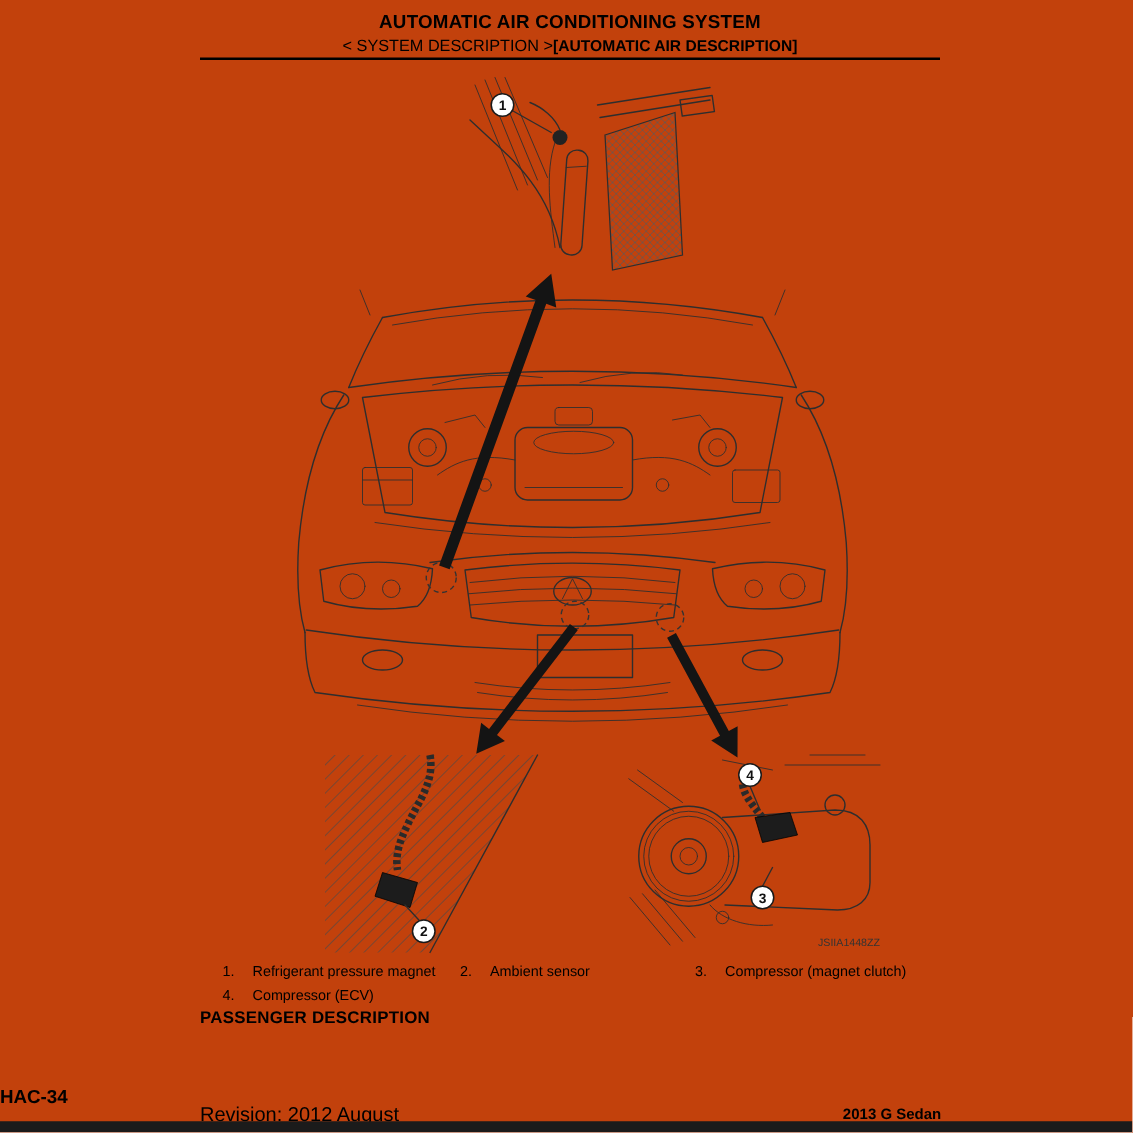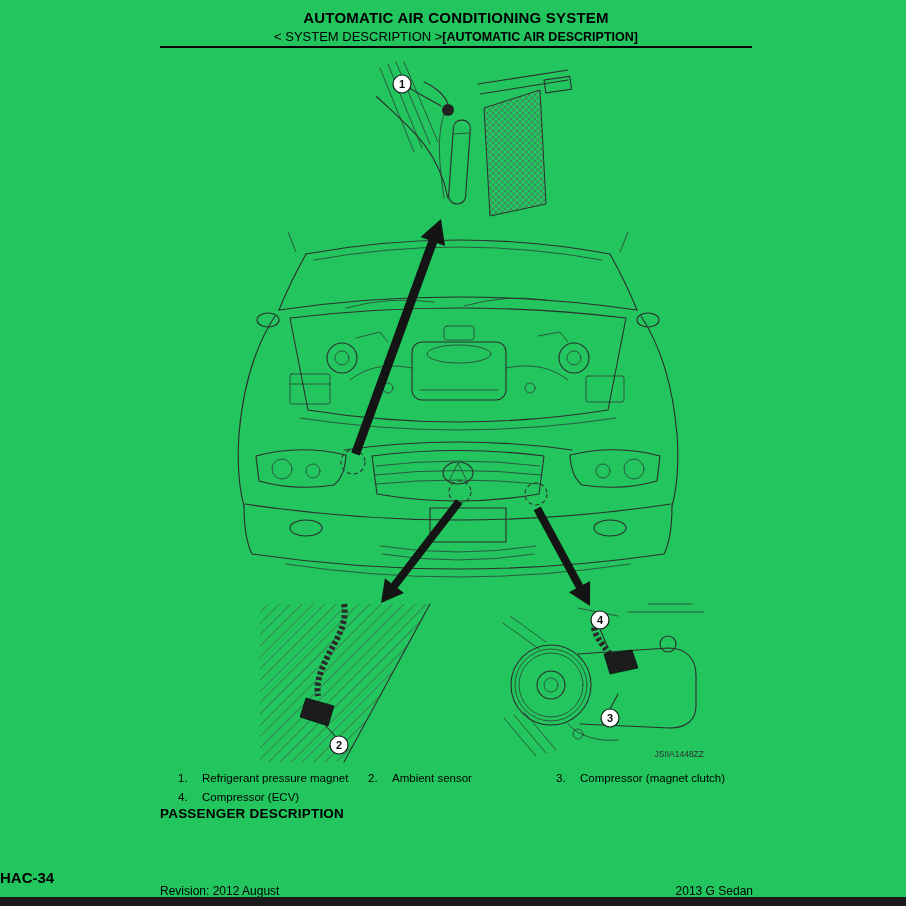--- a/index.html
+++ b/index.html
@@ -1,18 +1,18 @@
 <!DOCTYPE html>
 <html><head>
 <meta charset="utf-8">
 <style>
   * { margin:0; padding:0; box-sizing:border-box; }
   html, body { background:#ffffff; }
   .page {
-    position:relative; width:906px; height:906px; background:#22c55e;
+    position:relative; width:906px; height:906px; background:#c2410c;
     font-family:"Liberation Sans","DejaVu Sans",sans-serif; color:#000;
     overflow:hidden; margin:0 auto;
   }
   .header-title { position:absolute; top:9px; left:160px; width:592px; text-align:center;
     font-size:15px; font-weight:bold; letter-spacing:0.2px; }
   .header-row { position:absolute; top:29px; left:160px; width:592px;
     display:flex; justify-content:center; align-items:baseline; }
   .breadcrumb { font-size:13px; }
   .section-tag { font-size:12.5px; font-weight:bold; }
   .rule { position:absolute; top:46px; left:160px; width:592px; height:2px; background:#000; }
@@ -30,22 +30,22 @@
   .figure svg .figcode { font:8.5px "Liberation Sans","DejaVu Sans",sans-serif; fill:#333; text-anchor:end; }
 
   .legend { position:absolute; left:168px; top:772px; width:600px; height:40px; font-size:11.5px; }
   .legend-item { position:absolute; display:flex; }
   .legend-item .num { width:24px; }
   .li-0 { left:10px; top:0; } .li-1 { left:200px; top:0; } .li-2 { left:388px; top:0; } .li-3 { left:10px; top:19px; }
 
   .section-heading { position:absolute; left:160px; top:806px; font-size:13.5px; font-weight:bold; letter-spacing:0.2px; }
 
   .footer-code  { position:absolute; top:869px; left:0; width:100%; font-size:15px; font-weight:bold; }
-  .footer-rev   { position:absolute; top:884px; left:160px; font-size:12px;text-align:center; }
-  .footer-model { position:absolute; top:884px; right:153px; font-size:12px; }
+  .footer-rev   { position:absolute; top:884px; left:160px; font-size:16px;text-align:center; }
+  .footer-model { position:absolute; top:884px; right:153px; font-size:12px;font-weight:bold; }
   .bottom-bar   { position:absolute; left:0; bottom:0; width:100%; height:9px; background:#1b1b1b; }
 </style>
 </head>
 <body>
 
 <div class="page">
 
   <div class="header-title">AUTOMATIC AIR CONDITIONING SYSTEM</div>
   <div class="header-row">
     <span class="breadcrumb">&lt; SYSTEM DESCRIPTION &gt;</span>

